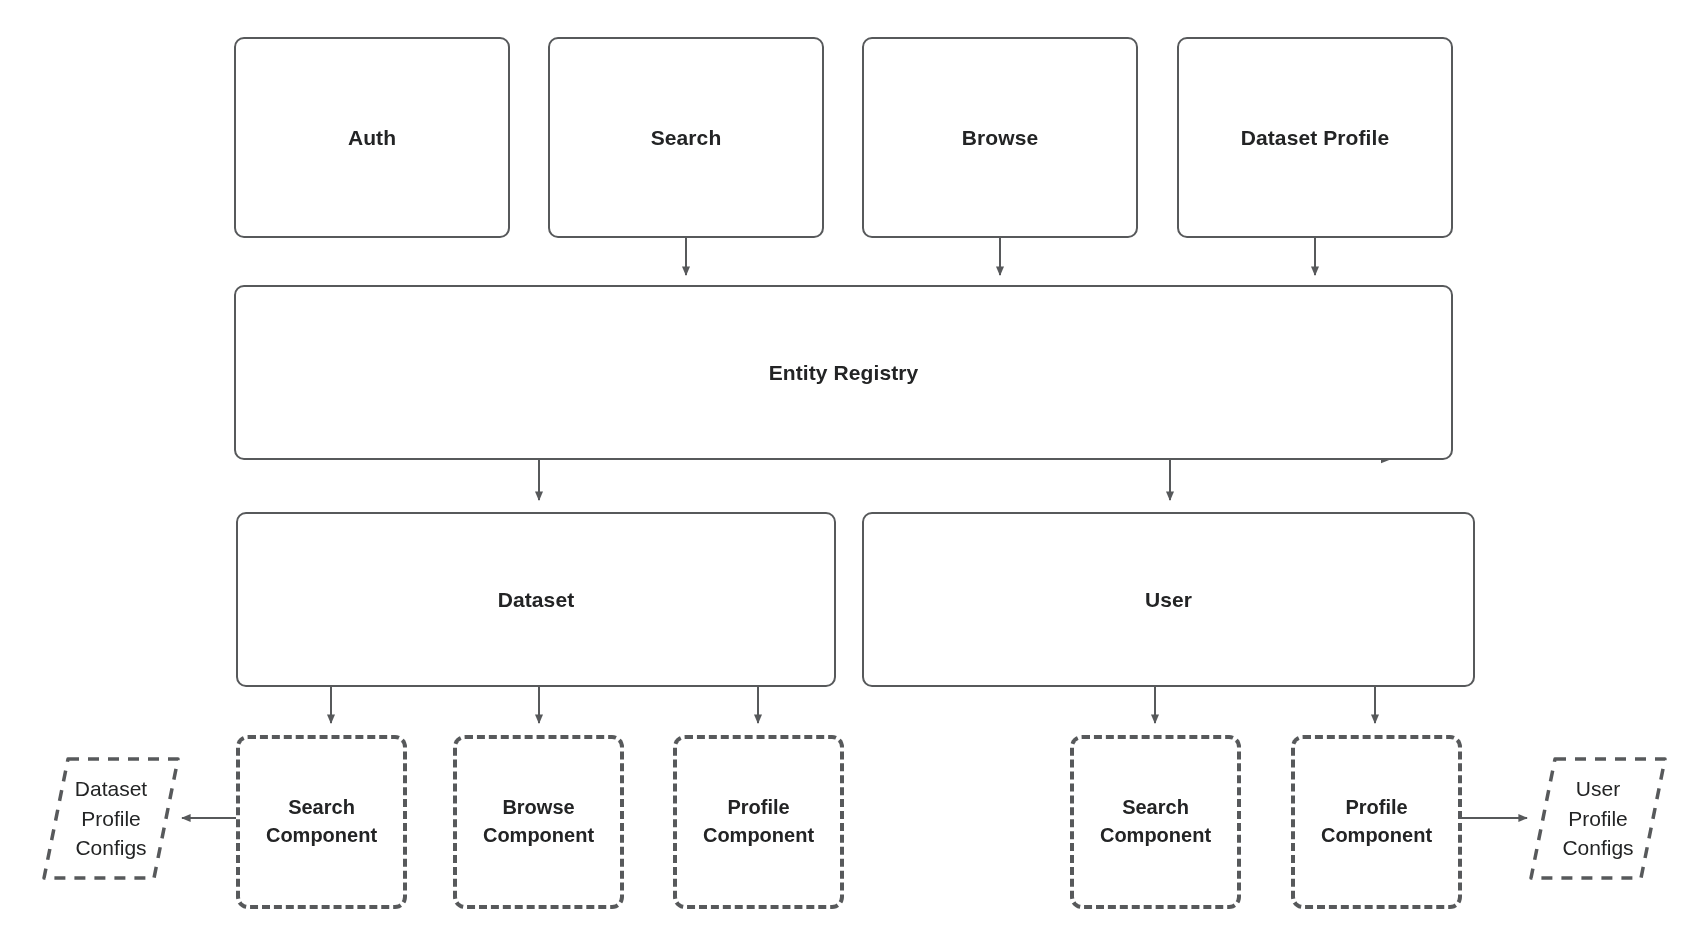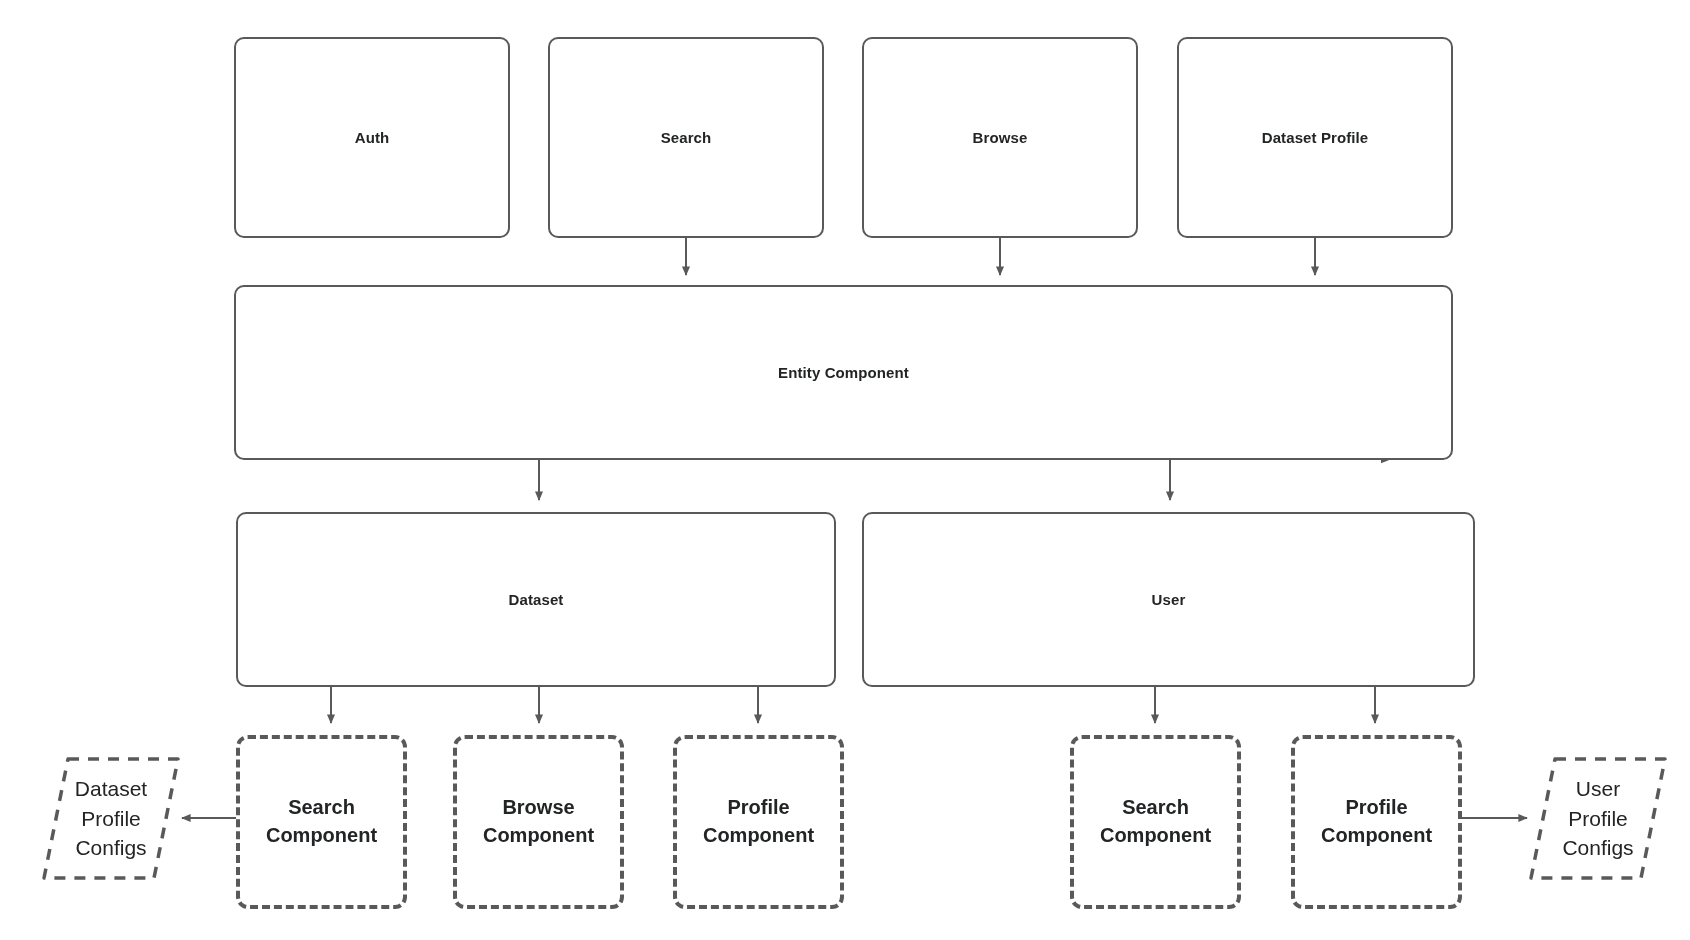--- a/index.html
+++ b/index.html
@@ -33,21 +33,21 @@
     align-items: center;
     justify-content: center;
     text-align: center;
     background: #ffffff;
     color: #232425;
   }
   .solid-box {
     border: 2.5px solid #57595b;
     border-radius: 10px;
     font-weight: bold;
-    font-size: 15px;
+    font-size: 21px;
     letter-spacing: 0.1px;
     justify-content: center;
   }
   .dashed-box {
     border: 4px dashed #57595b;
     border-radius: 12px;
     font-weight: bold;
     font-size: 20px;
     line-height: 1.38;
   }
@@ -153,21 +153,21 @@
 
   <div class="node solid-box" style="left:862px; top:37px; width:276px; height:201px;">
     <span class="nlabel">Browse</span>
   </div>
 
   <div class="node solid-box" style="left:1177px; top:37px; width:276px; height:201px;">
     <span class="nlabel">Dataset Profile</span>
   </div>
 
   <div class="node solid-box" style="left:234px; top:285px; width:1219px; height:175px;">
-    <span class="nlabel">Entity Component</span>
+    <span class="nlabel">Entity Registry</span>
   </div>
 
   <div class="node solid-box" style="left:236px; top:512px; width:600px; height:175px;">
     <span class="nlabel">Dataset</span>
   </div>
 
   <div class="node solid-box" style="left:862px; top:512px; width:613px; height:175px;">
     <span class="nlabel">User</span>
   </div>
 

